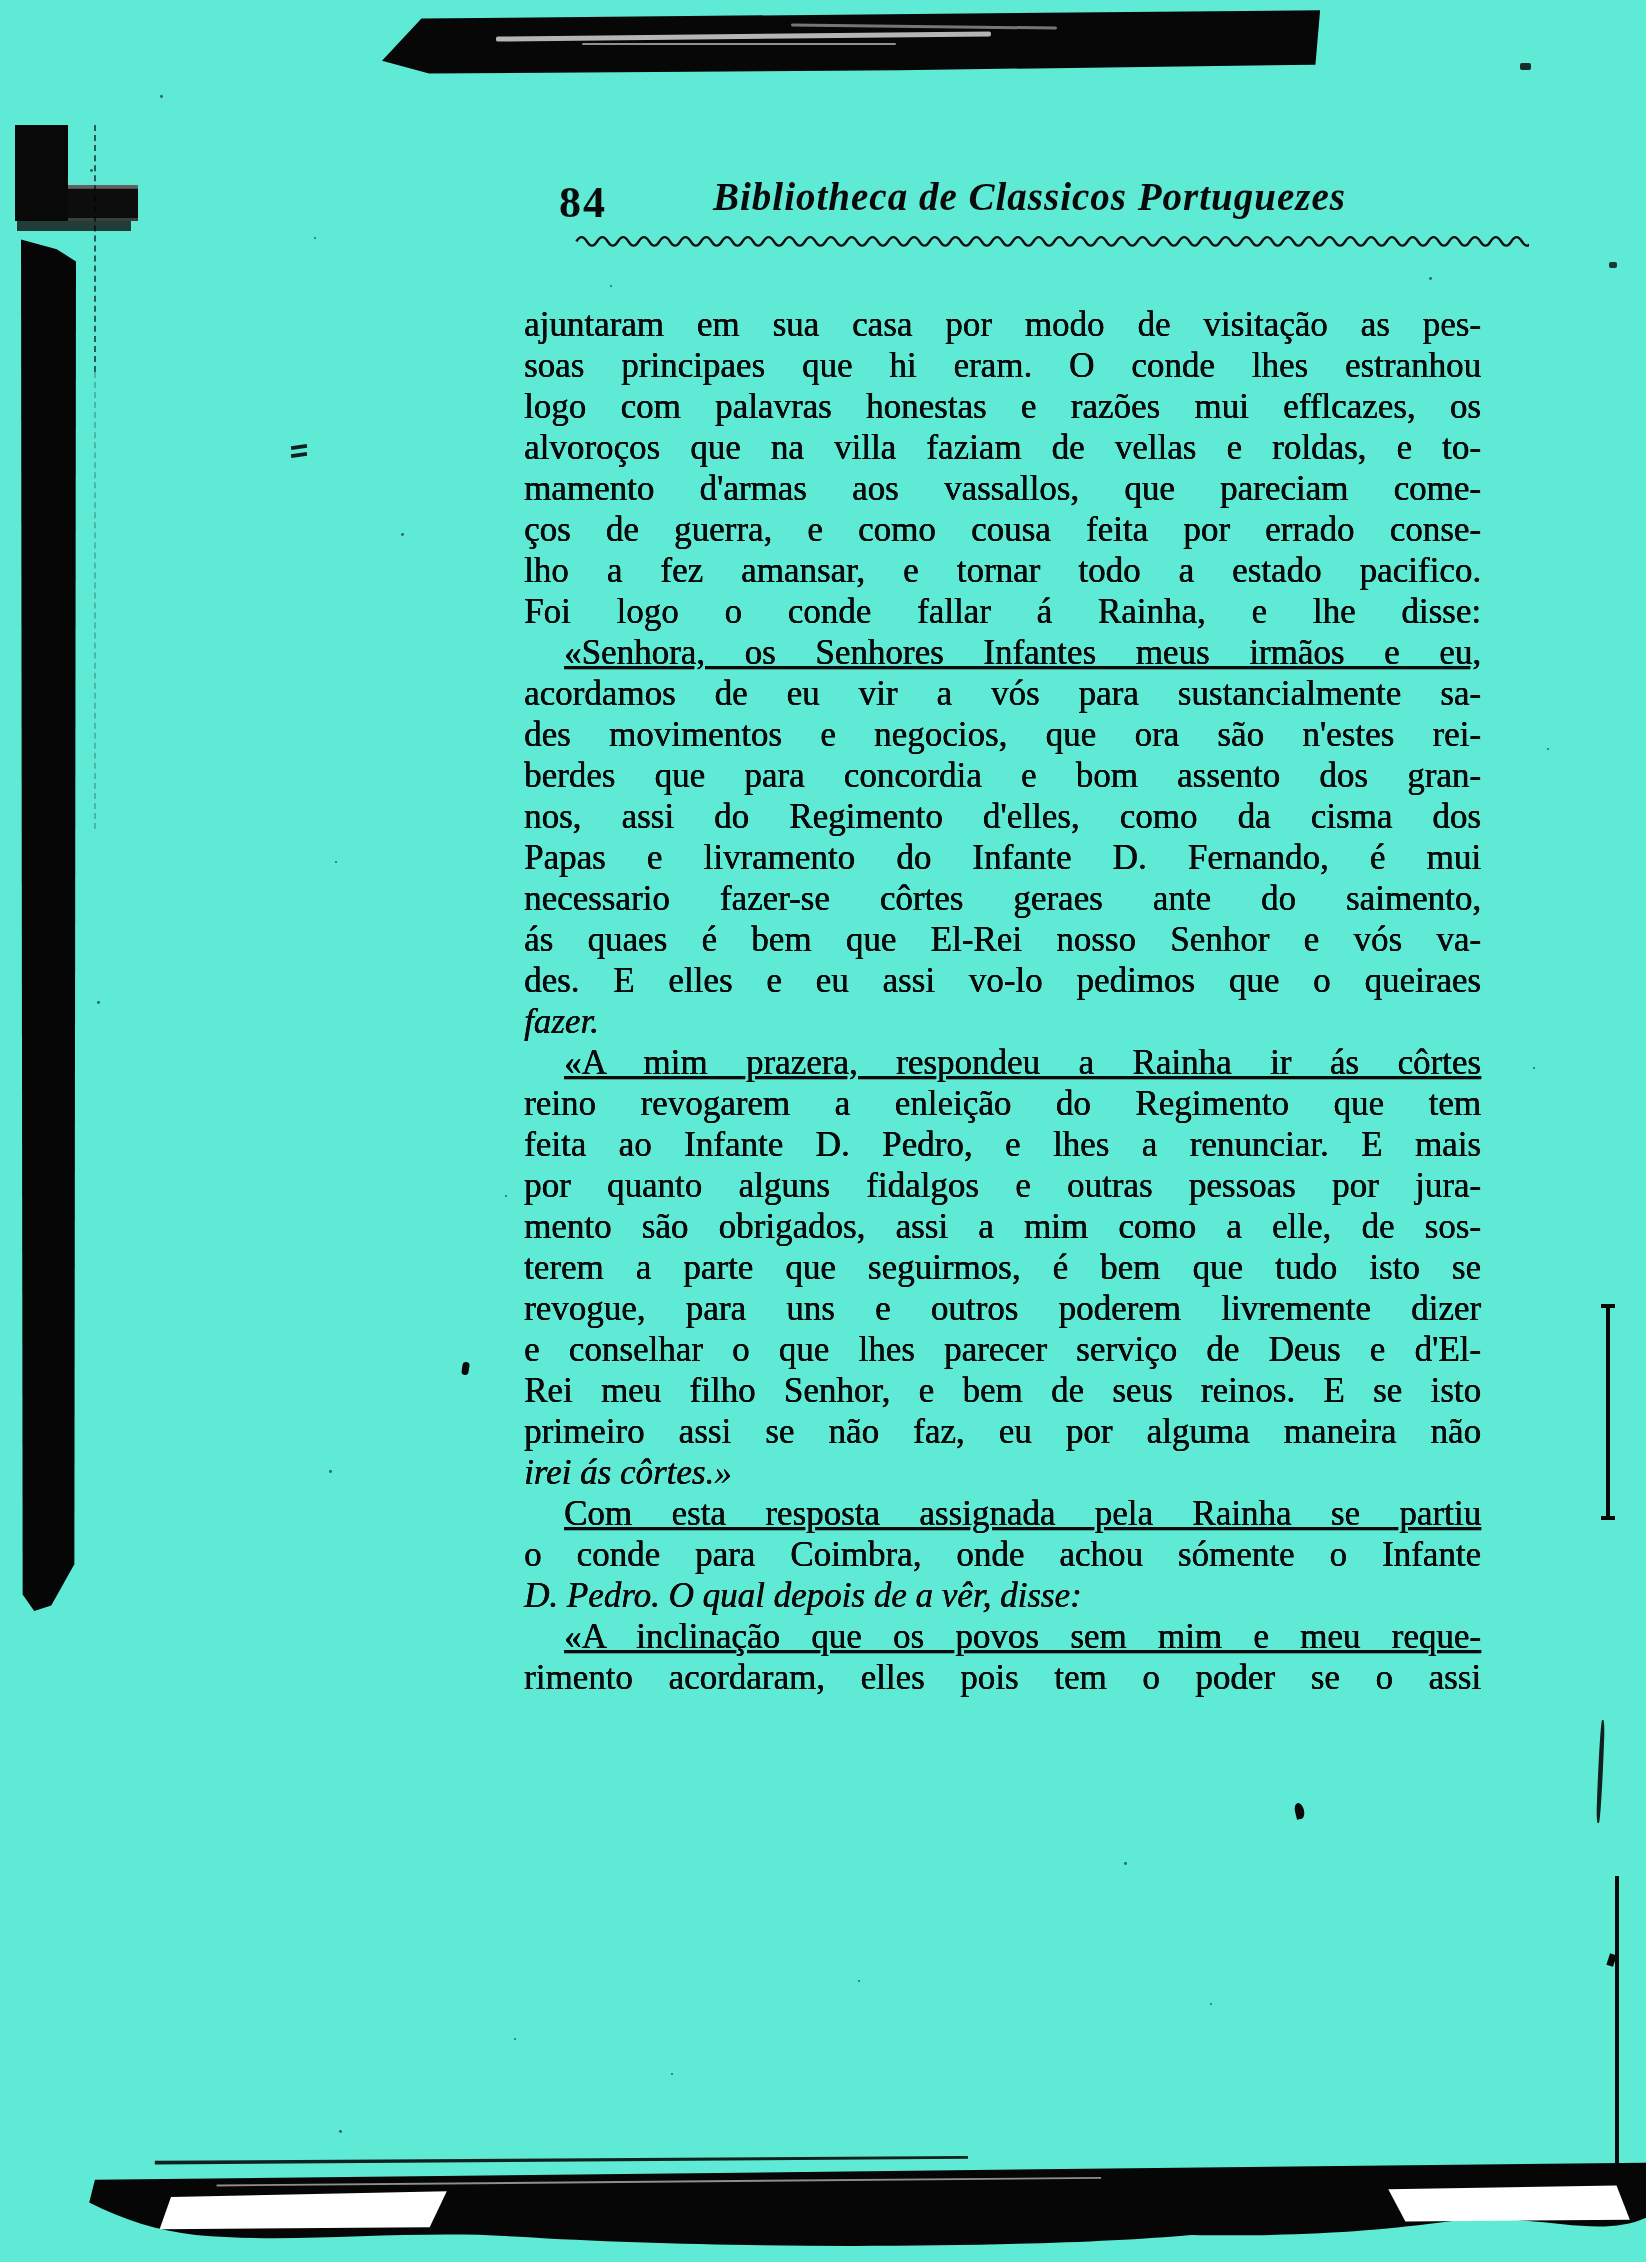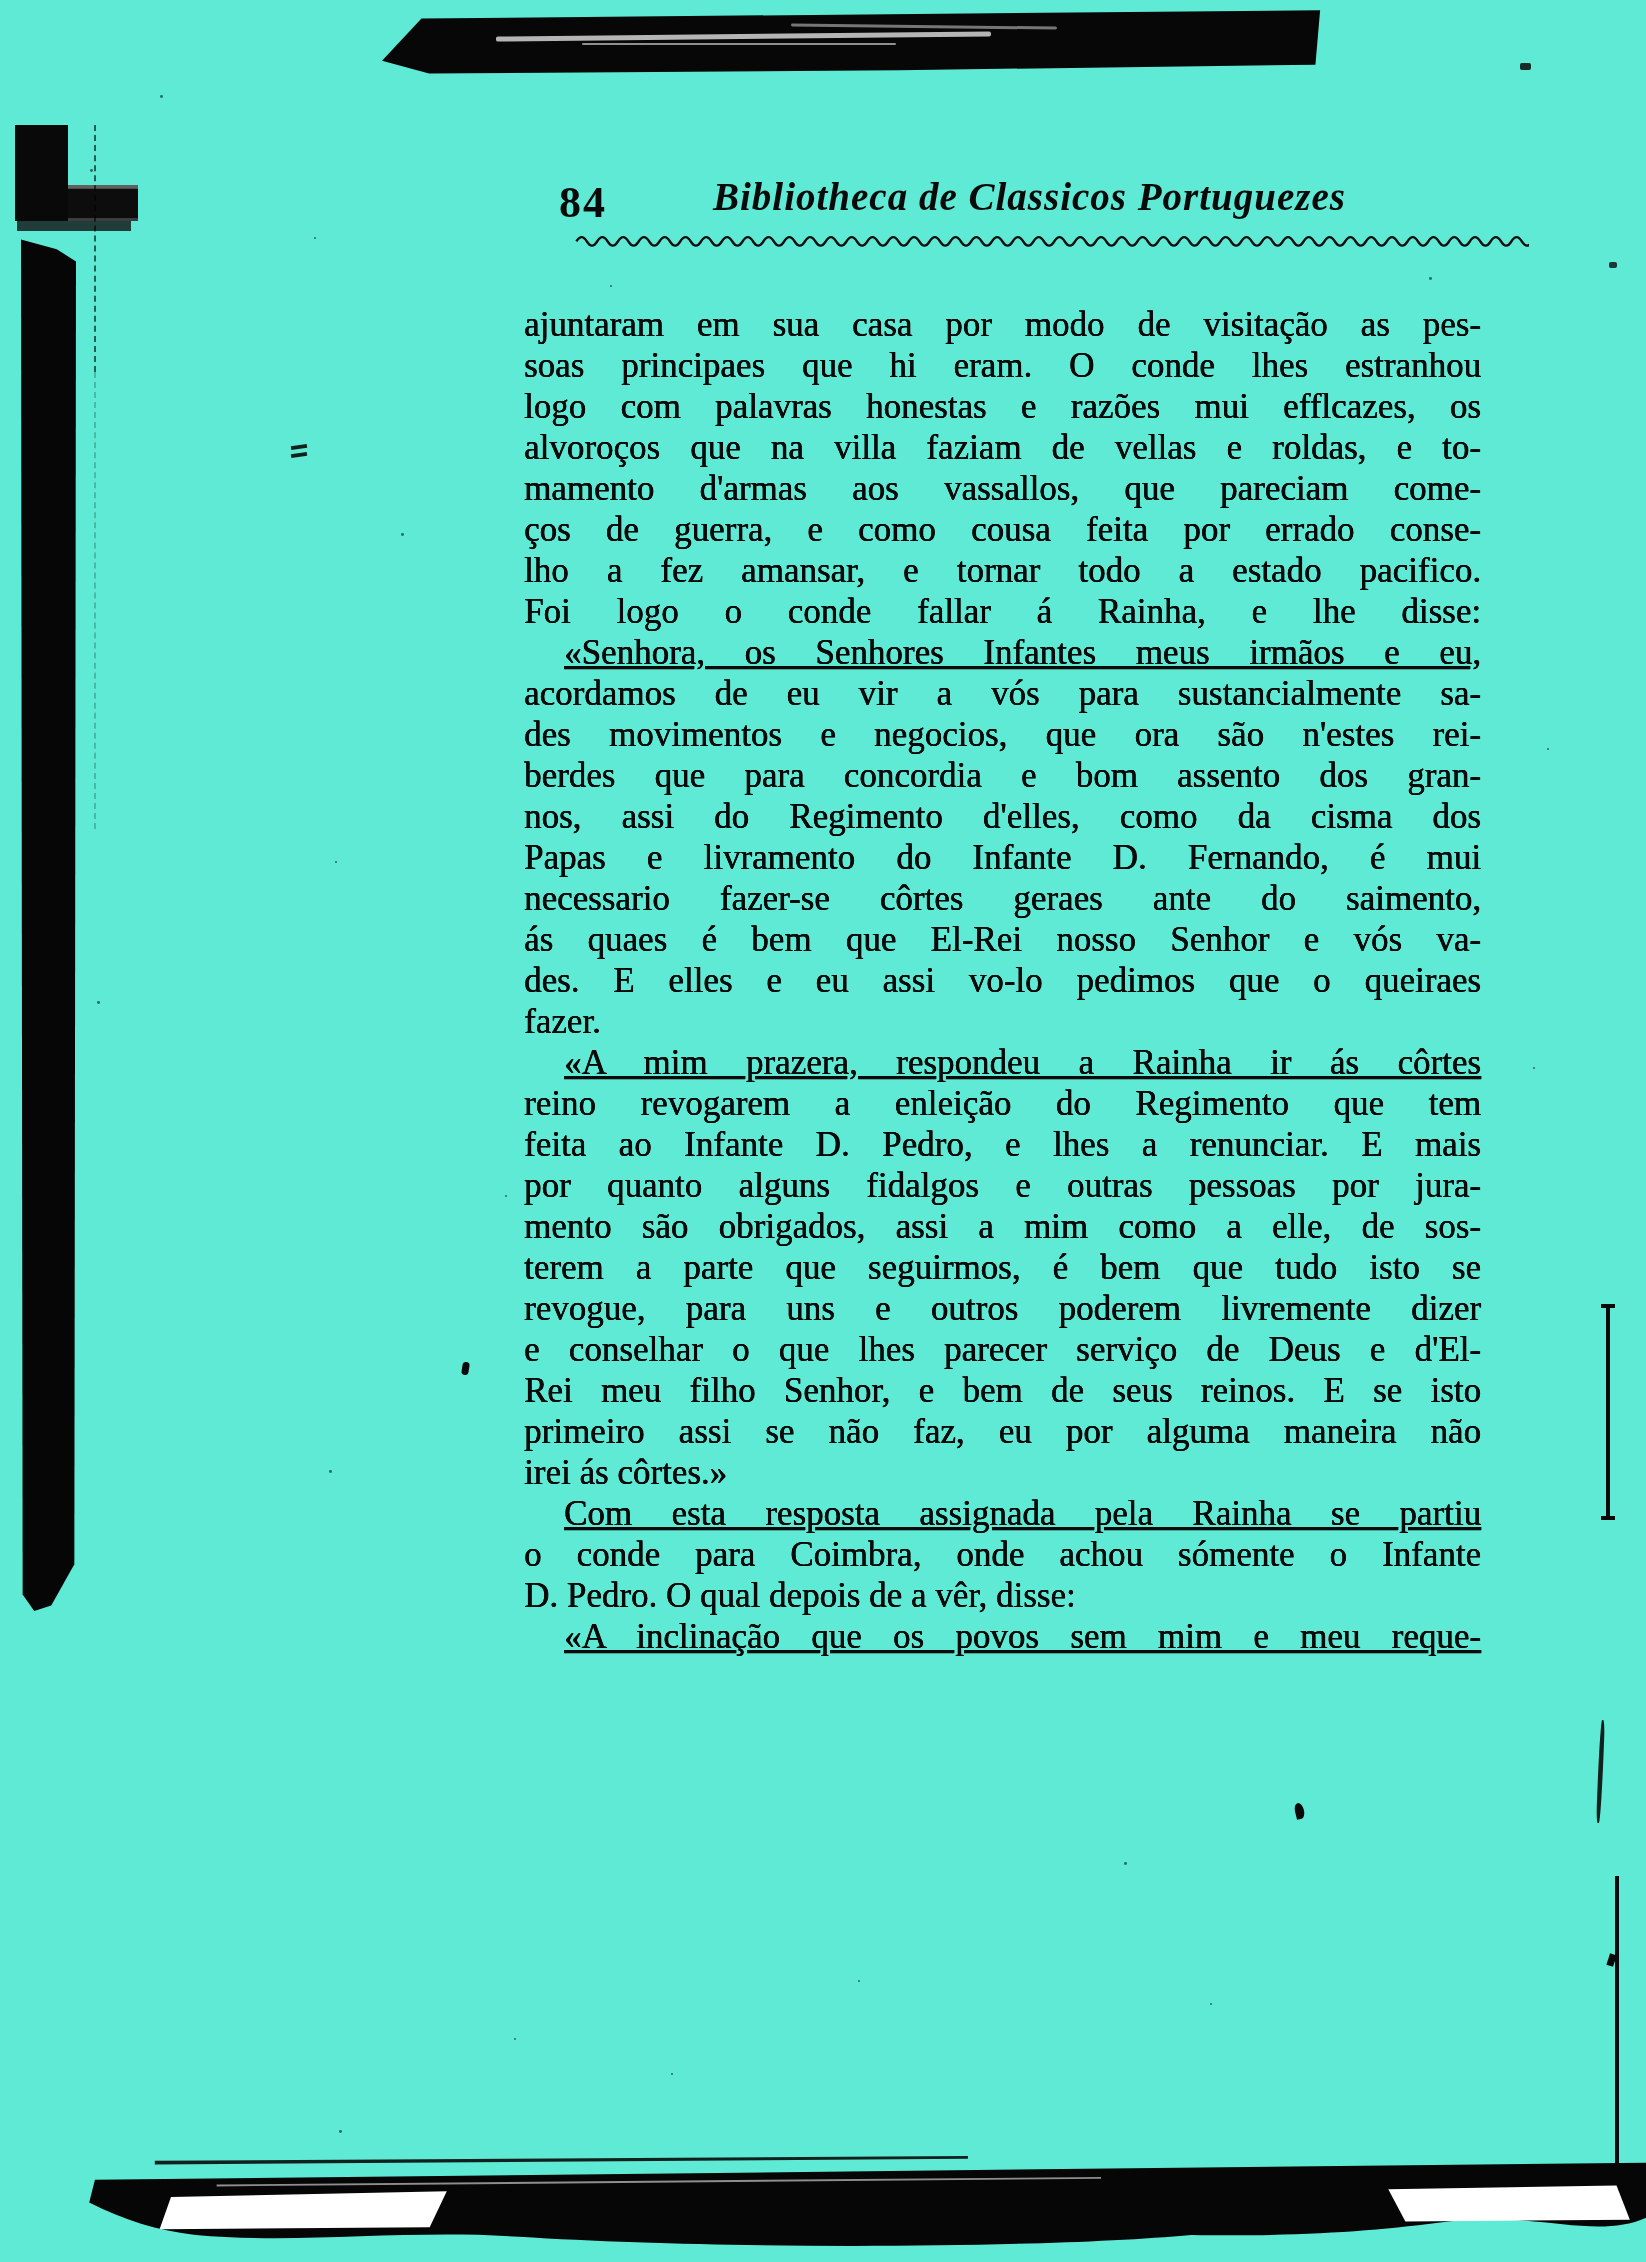--- a/index.html
+++ b/index.html
@@ -48,21 +48,21 @@
   }
   .wavy-rule { left: 573px; top: 231px; }
 
   
   .body-text {
     left: 524px; top: 304px; width: 957px;
     font-size: 35px; line-height: 41px;
     text-shadow: 0.4px 0 0 #0a0a0a, 0 0.3px 0 #0a0a0a;
   }
   .line { text-align: justify; text-align-last: justify; white-space: normal; }
-  .line.short { text-align-last: left; }
+  .line.short { text-align-last: left; font-style: italic; }
   .line.indent { text-indent: 40px; text-decoration: underline; }
 
   
   .mark { position: absolute; background: #0a0a0a; }
   .mark-equals-top, .mark-equals-bot { left: 291px; width: 16px; height: 3.8px; transform: rotate(-8deg); opacity: .9; }
   .mark-equals-top { top: 445px; }
   .mark-equals-bot { top: 453px; }
   .mark-apostrophe { left: 462px; top: 1362px; width: 6.7px; height: 13.3px; border-radius: 3.8px; transform: rotate(9deg); }
   .mark-comma { left: 1295px; top: 1803px; width: 8.6px; height: 16px; border-radius: 50% 50% 50% 0; transform: rotate(-14deg); }
   .mark-topright { left: 1520px; top: 63px; width: 10.5px; height: 6.7px; border-radius: 1.9px; opacity: .85; }
@@ -131,20 +131,21 @@
       <div class="line">terem a parte que seguirmos, é bem que tudo isto se</div>
       <div class="line">revogue, para uns e outros poderem livremente dizer</div>
       <div class="line">e conselhar o que lhes parecer serviço de Deus e d'El-</div>
       <div class="line">Rei meu filho Senhor, e bem de seus reinos. E se isto</div>
       <div class="line">primeiro assi se não faz, eu por alguma maneira não</div>
       <div class="line short">irei ás côrtes.»</div>
       <div class="line indent">Com esta resposta assignada pela Rainha se partiu</div>
       <div class="line">o conde para Coimbra, onde achou sómente o Infante</div>
       <div class="line short">D. Pedro. O qual depois de a vêr, disse:</div>
       <div class="line indent">«A inclinação que os povos sem mim e meu reque-</div>
+      <div class="line">rimento acordaram, elles pois tem o poder se o assi</div>
     </div>
 
   <div class="mark mark-equals-top"></div>
   <div class="mark mark-equals-bot"></div>
   <div class="mark mark-apostrophe"></div>
   <div class="mark mark-comma"></div>
   <div class="mark mark-topright"></div>
   <div class="mark mark-right-dots"></div>
 
   <div class="mark right-rule-line"></div>

